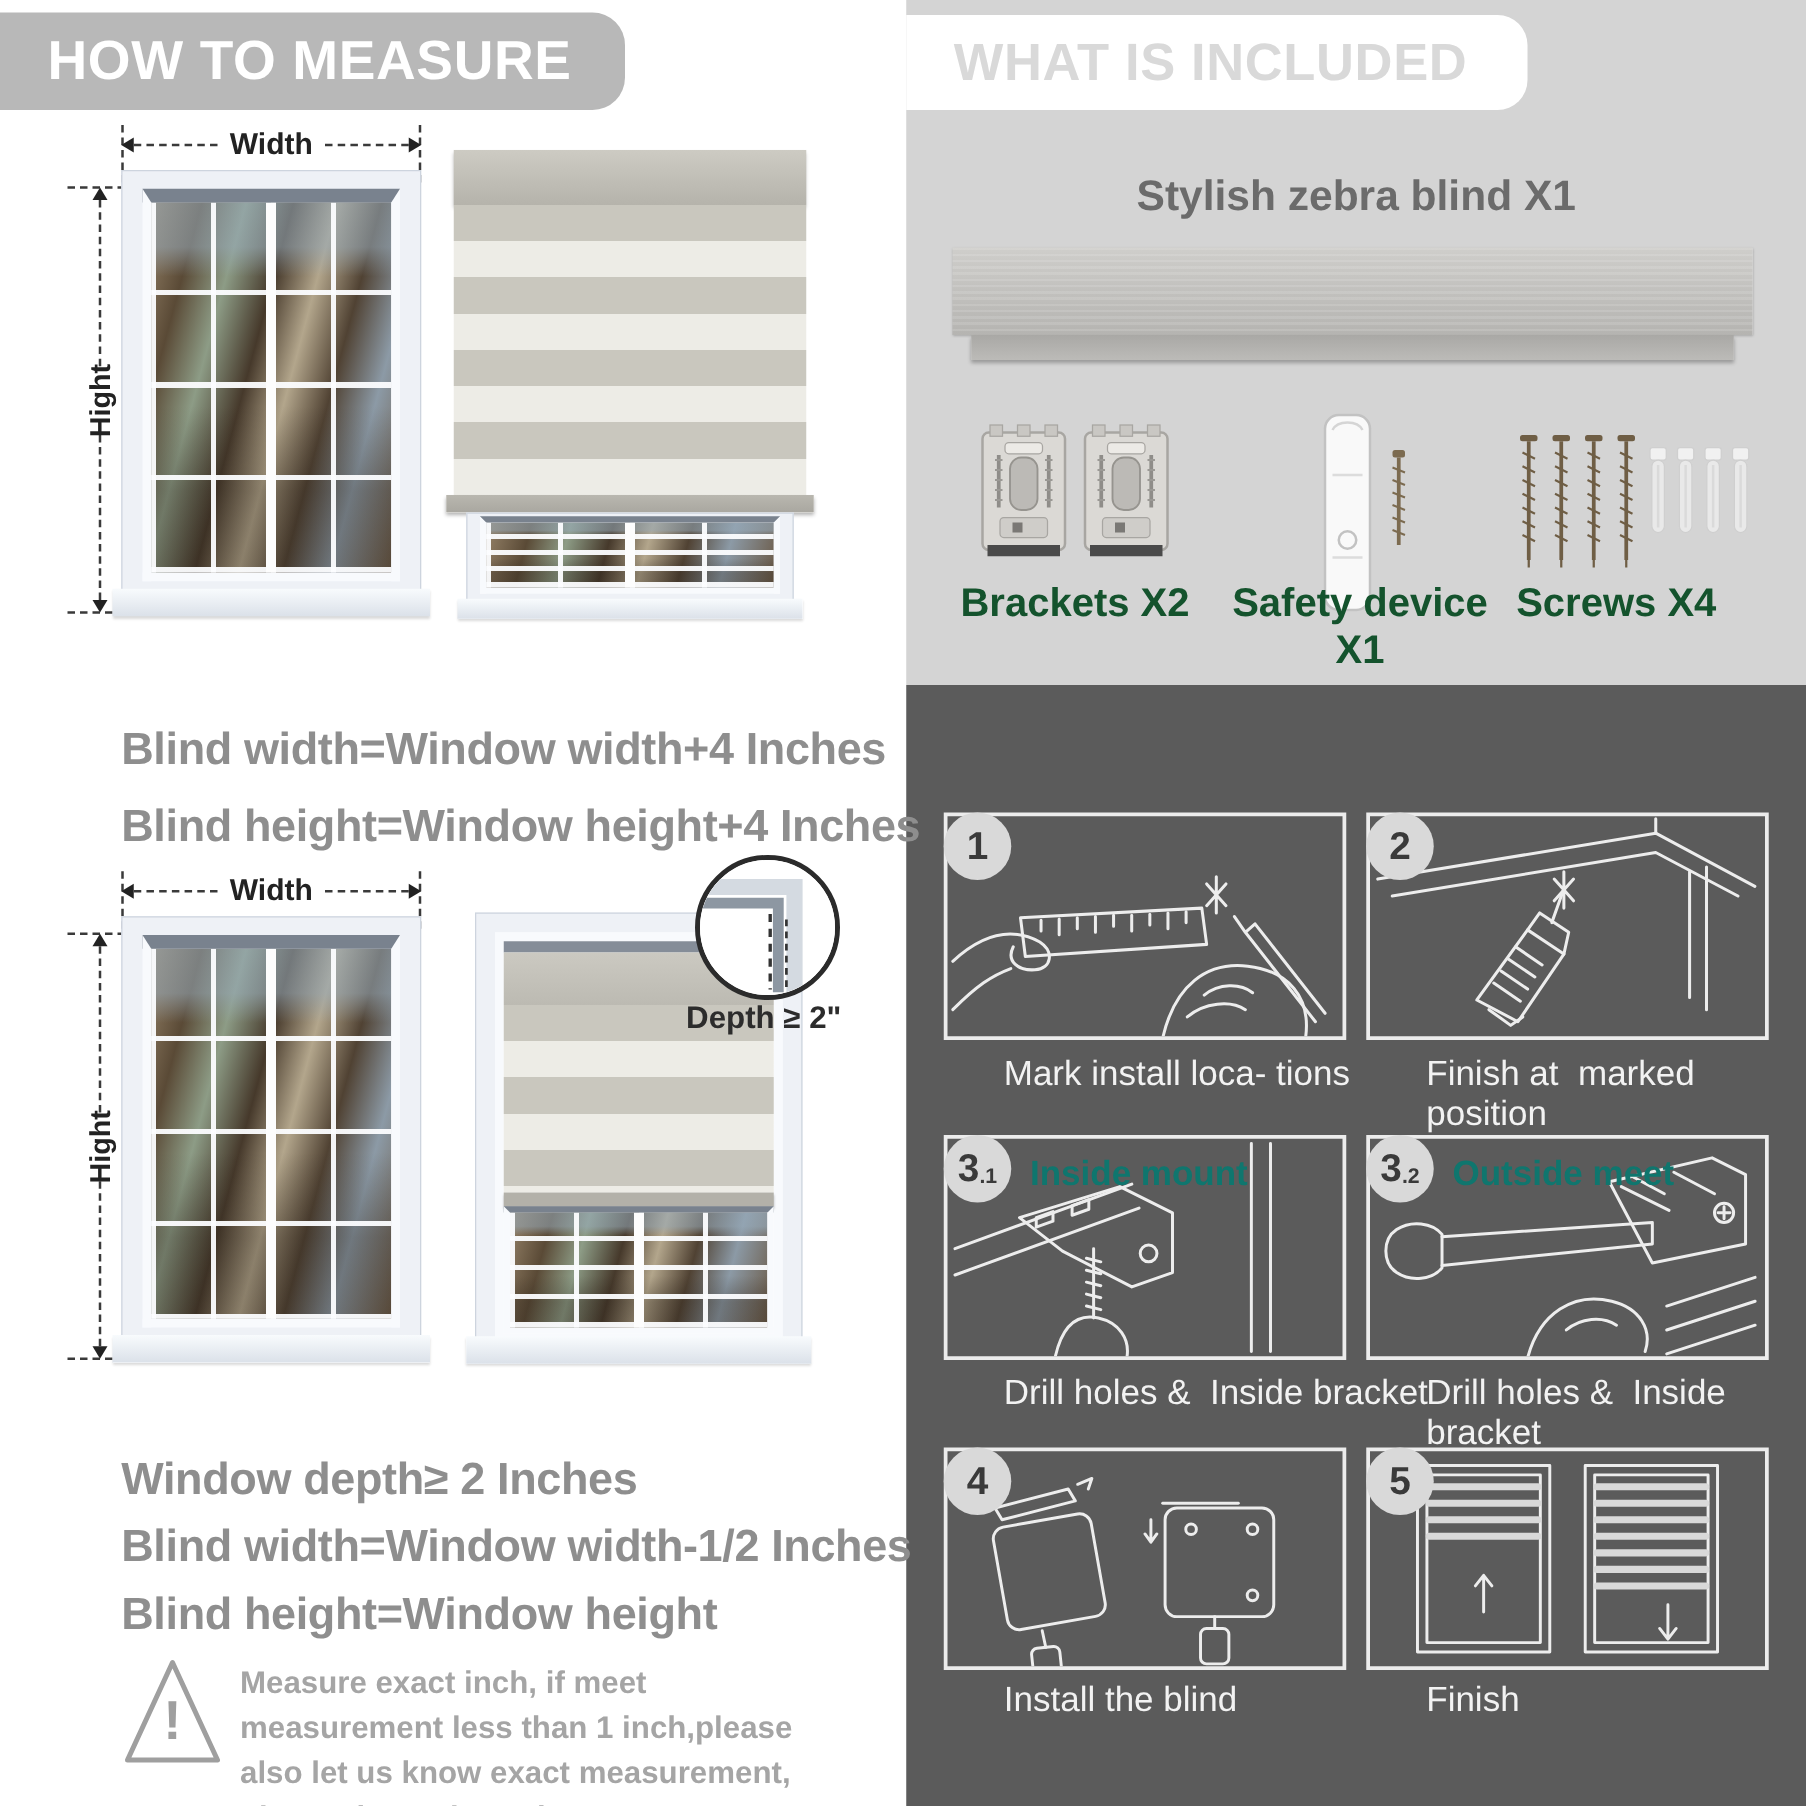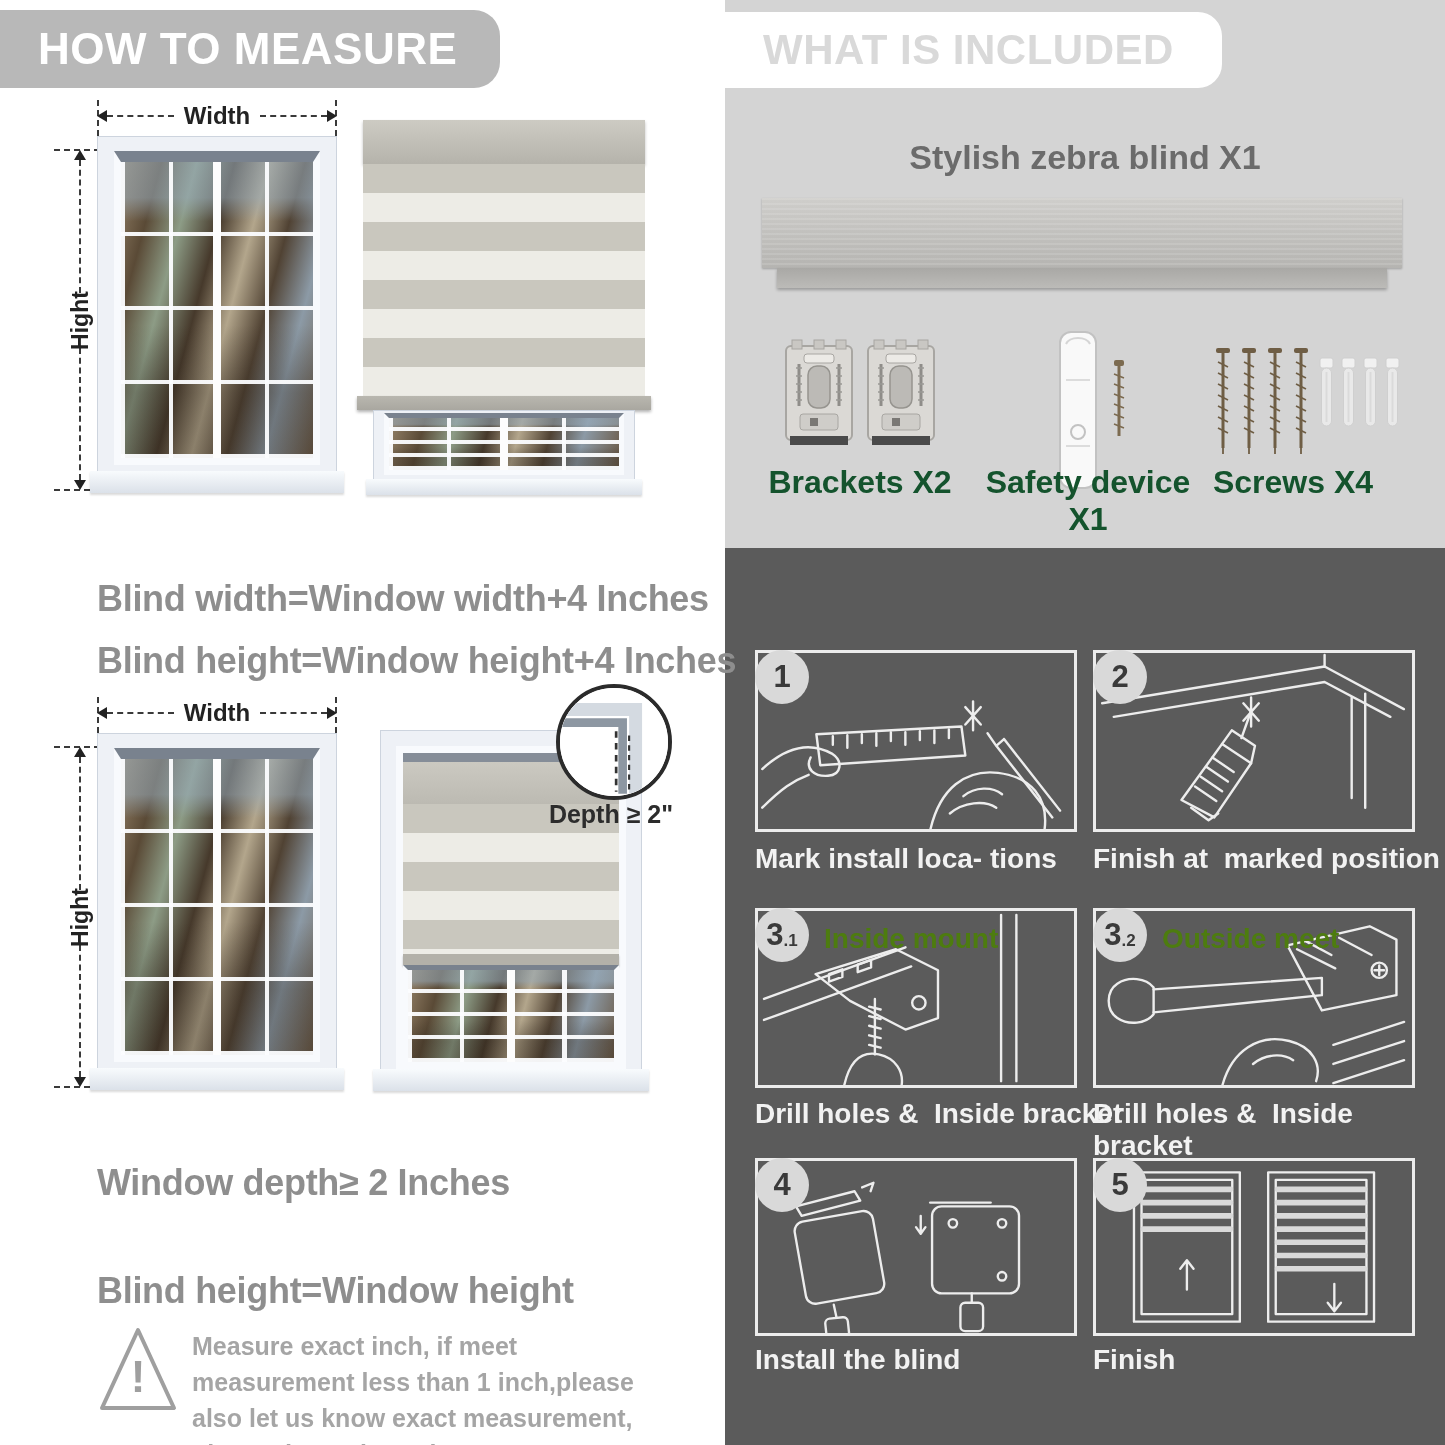--- a/index.html
+++ b/index.html
@@ -27,22 +27,22 @@
   .headrail-lip{left:777px;top:268px;width:610px;height:20px;
     background:linear-gradient(180deg,#a9a8a5,#bcbbb8);box-shadow:0 2px 3px rgba(0,0,0,.28);}
   .item-label{top:464px;text-align:center;font-weight:bold;font-size:32px;color:#14532d;}
   
   .step{border:3px solid #ececec;box-sizing:border-box;}
   .step svg.art{position:absolute;inset:0;width:100%;height:100%;}
   .badge{position:absolute;top:-3px;left:-3px;width:54px;height:54px;border-radius:50%;
          background:#d9d9d9;color:#3a3a3a;display:flex;align-items:center;justify-content:center;
          font-weight:bold;font-size:31px;}
   .badge .sub{font-size:17px;margin-top:12px;}
-  .step-title{position:absolute;left:66px;top:12px;color:#4d7c0f;font-weight:bold;font-size:28px;}
-  .pcaption{color:#f2f2f2;font-weight:bold;font-size:28px;white-space:pre-wrap;}
+  .step-title{position:absolute;left:66px;top:12px;color:#0f766e;font-weight:bold;font-size:28px;}
+  .pcaption{color:#f2f2f2;font-weight:normal;font-size:28px;white-space:pre-wrap;margin-left:48px;}
   
   .win{background:#eef1f6;border:1px solid #cdd4de;box-sizing:border-box;}
   .panes{position:absolute;left:16px;right:16px;top:14px;bottom:26px;border:7px solid #f8fafd;
     border-top:11px solid #79828e;
     background-image:
       linear-gradient(90deg,transparent calc(50% - 4px),#fdfdfd calc(50% - 4px) calc(50% + 4px),transparent calc(50% + 4px)),
       repeating-linear-gradient(90deg,rgba(252,253,255,.95) 0 4px,transparent 4px 25%),
       repeating-linear-gradient(0deg,rgba(252,253,255,.95) 0 4px,transparent 4px 25%),
       linear-gradient(180deg,rgba(152,172,188,.55) 0 12%,rgba(0,0,0,0) 20% 55%,rgba(38,30,22,.28) 78% 100%),
       linear-gradient(105deg,#97846a 0%,#5a4a36 15%,#8d9c86 28%,#46392b 42%,#b3a68c 55%,#504233 68%,#8c9aa6 82%,#6a5844 100%);}
@@ -176,20 +176,21 @@
       <rect x="0" y="0" width="100" height="100" fill="#fff"></rect>
       <path d="M2,20 L70,20 L70,98" stroke="#d4dae1" stroke-width="12" fill="none"></path>
       <path d="M2,32 L58,32 L58,98" stroke="#8d97a2" stroke-width="8" fill="none"></path>
       <path d="M52,40 L52,96" stroke="#333" stroke-width="2.5" stroke-dasharray="6,5" fill="none"></path>
       <path d="M64,44 L64,96" stroke="#333" stroke-width="2" stroke-dasharray="5,4" fill="none"></path>
     </svg>
   </div>
   <div class="abs depth-label" style="left:546px;top:800px;width:130px;">Depth ≥ 2"</div>
 
   <div class="abs h-line" style="left:97px;top:1162px;">Window depth≥ 2 Inches</div>
+  <div class="abs h-line" style="left:97px;top:1216px;">Blind width=Window width-1/2 Inches</div>
   <div class="abs h-line" style="left:97px;top:1270px;">Blind height=Window height</div>
 
   <svg class="abs" style="left:96px;top:1322px;" width="84" height="94" viewBox="0 0 84 94">
     <path d="M42,8 L78,86 L6,86 Z" fill="none" stroke="#9f9f9f" stroke-width="4" stroke-linejoin="round"></path>
   </svg>
   <div class="warn-bang">!</div>
   <div class="abs warn-text" style="left:192px;top:1328px;width:452px;">Measure exact inch, if meet measurement less than 1 inch,please also let us know exact measurement, please do not leave it</div>
 
   <div class="abs banner banner-included">
     <span>WHAT IS INCLUDED</span>

